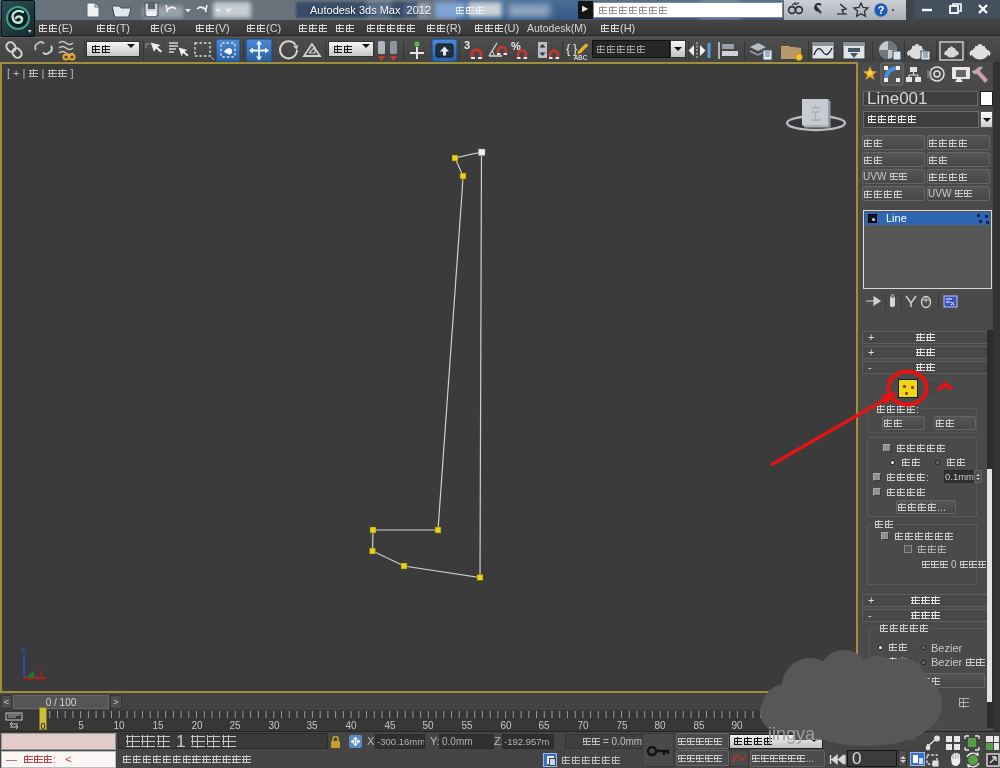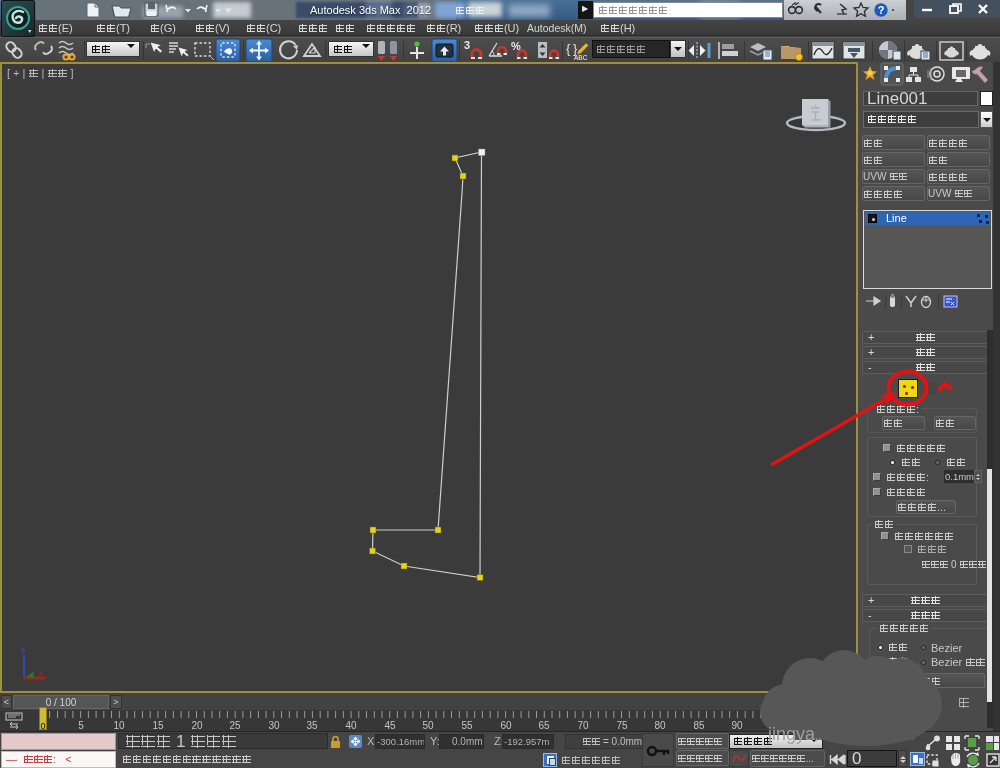--- a/index.html
+++ b/index.html
@@ -494,21 +494,21 @@
         <rect x="3" y="6" width="9" height="7" rx="1" fill="#c8a028"></rect>
         <path d="M5 6V4a2.5 2.5 0 0 1 5 0v2" fill="none" stroke="#c8a028" stroke-width="1.6"></path>
       </svg>
   <svg style="left:348px;top:2px" width="16" height="15" viewBox="0 0 16 15">
         <rect x="1" y="1" width="13" height="13" rx="2" fill="#5a8ac4"></rect>
         <path d="M7.5 3v9M3 7.5h9M7.5 3l-1.7 2.2h3.4zM7.5 12l-1.7-2.2h3.4zM3 7.5l2.2-1.7v3.4zM12 7.5l-2.2-1.7v3.4z" stroke="#fff" fill="#fff" stroke-width=".8"></path>
       </svg>
   <div class="lb" style="left:367px;top:3px;color:#b9b9b9">X:</div>
   <div class="fld" style="left:375px;top:2px;width:50px;height:15px;line-height:14px;background:#303030;color:#b2b2b2;font-size:9.5px;padding-left:1px">-300.16mm</div>
   <div class="lb" style="left:430px;top:3px;color:#b9b9b9">Y:</div>
-  <div class="fld" style="left:439px;top:2px;width:45px;height:15px;line-height:14px;background:#303030;color:#b2b2b2;font-size:10px;padding-left:12px">0.0mm</div>
+  <div class="fld" style="left:439px;top:2px;width:55px;height:15px;line-height:14px;background:#303030;color:#b2b2b2;font-size:10px;padding-left:2px">0.0mm</div>
   <div class="lb" style="left:494px;top:3px;color:#b9b9b9">Z:</div>
   <div class="fld" style="left:502px;top:2px;width:52px;height:15px;line-height:14px;background:#303030;color:#b2b2b2;font-size:9.5px;padding-left:1px">-192.957m</div>
   <div class="fld" style="left:565px;top:2px;width:85px;height:15px;line-height:14px;background:#3f3f3f;border-color:#333;color:#bdbdbd;font-size:10px;padding-left:16px"><i class="h"></i><i class="h"></i> = 0.0mm</div>
 
   <div class="lb" style="left:122px;top:21px"><i class="h"></i><i class="h"></i><i class="h"></i><i class="h"></i><i class="h"></i><i class="h"></i><i class="h"></i><i class="h"></i><i class="h"></i><i class="h"></i><i class="h"></i><i class="h"></i><i class="h"></i></div>
   <div class="abs" style="left:543px;top:21px;width:14px;height:14px;background:#3a6fc4;border:1px solid #9ab8e4">
         <span style="position:absolute;left:3px;top:2px;width:7px;height:8px;background:#e8eef6"></span>
         <span style="position:absolute;left:5px;top:4px;width:7px;height:8px;background:#c8d8ec;border:1px solid #345"></span>
       </div>
   <div class="lb" style="left:561px;top:22px;color:#b9b9b9"><i class="h"></i><i class="h"></i><i class="h"></i><i class="h"></i><i class="h"></i><i class="h"></i></div>

